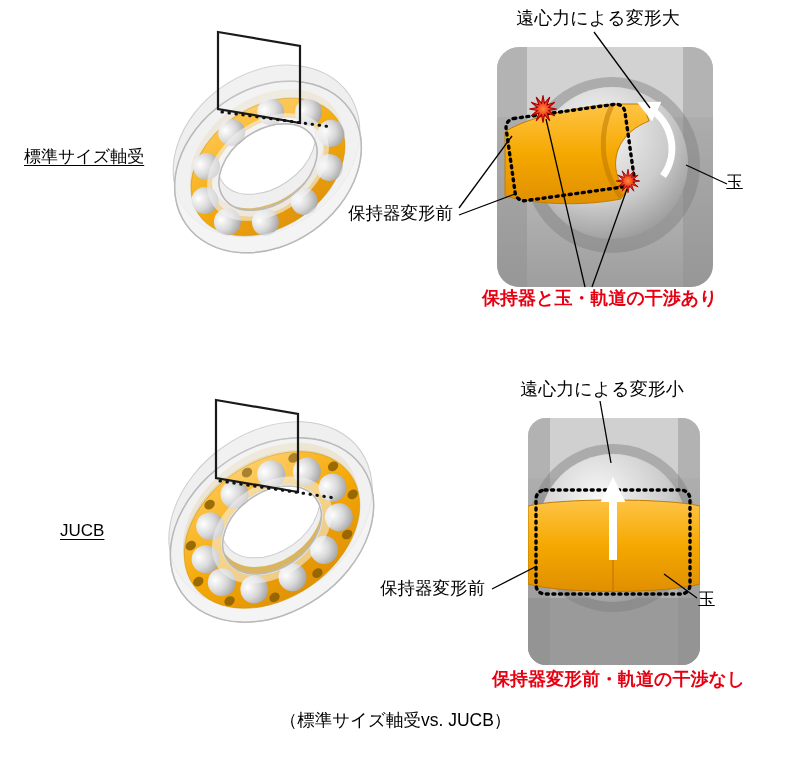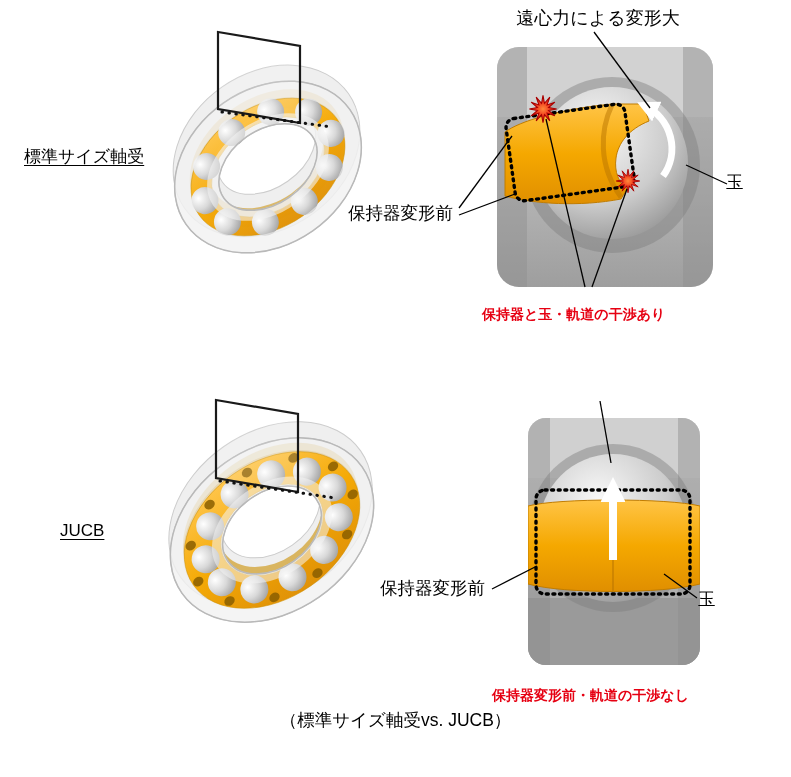--- a/index.html
+++ b/index.html
@@ -2,21 +2,21 @@
 <html><head>
 <meta charset="utf-8">
 <style>
   html,body{margin:0;padding:0;background:#fff;}
   .canvas{position:relative;width:770px;height:777px;background:#fff;overflow:hidden;
           font-family:"Liberation Sans","DejaVu Sans",sans-serif;}
   .art{position:absolute;left:0;top:0;}
   .lbl{position:absolute;font-size:17.5px;color:#000;white-space:nowrap;line-height:22px;}
   .big{font-size:17px;}
   .underline{text-decoration:underline;text-underline-offset:3px;}
-  .red{color:#e60012;font-weight:bold;font-size:14px;margin-top:16px;}
+  .red{color:#e60012;font-weight:bold;font-size:18px;}
   .note{position:absolute;width:200px;text-align:center;font-size:18px;color:#000;white-space:nowrap;}
   .caption{position:absolute;left:0;top:708px;width:791px;text-align:center;font-size:17.5px;
            line-height:24px;color:#000;}
 </style>
 </head>
 <body>
 
 <div class="canvas">
 
 <svg class="art" width="791" height="777" viewBox="0 0 791 777">
@@ -182,20 +182,21 @@
     <line x1="697" y1="598" x2="664" y2="574"></line>
   </g>
 </svg>
 
 <div class="note" style="left:498px;top:6px">遠心力による変形大</div>
 <div class="lbl big underline" style="left:24px;top:146px">標準サイズ軸受</div>
 <div class="lbl" style="left:348px;top:202px">保持器変形前</div>
 <div class="lbl" style="left:726px;top:171px">玉</div>
 <div class="lbl red" style="left:482px;top:287px">保持器と玉・軌道の干渉あり</div>
 
+<div class="note" style="left:502px;top:377px">遠心力による変形小</div>
 <div class="lbl big underline" style="left:60px;top:520px">JUCB</div>
 <div class="lbl" style="left:380px;top:577px">保持器変形前</div>
 <div class="lbl" style="left:698px;top:588px">玉</div>
 <div class="lbl red" style="left:492px;top:668px">保持器変形前・軌道の干渉なし</div>
 
 <div class="caption">
   <div>（標準サイズ軸受vs. JUCB）</div>
 </div>
 
 </div>

